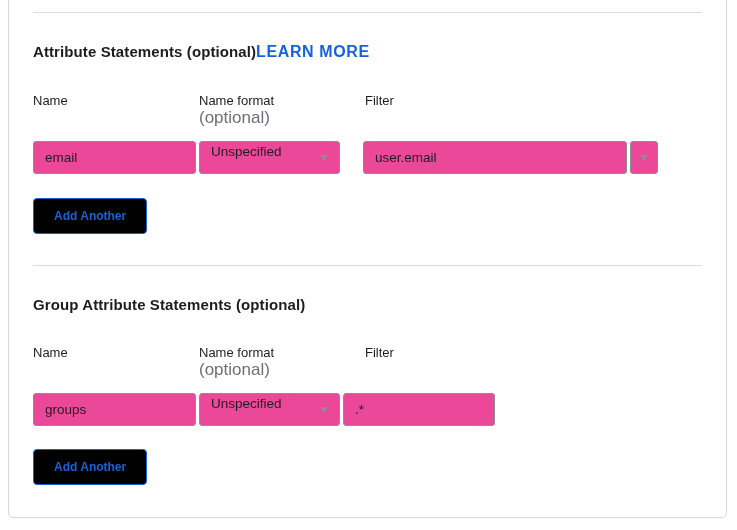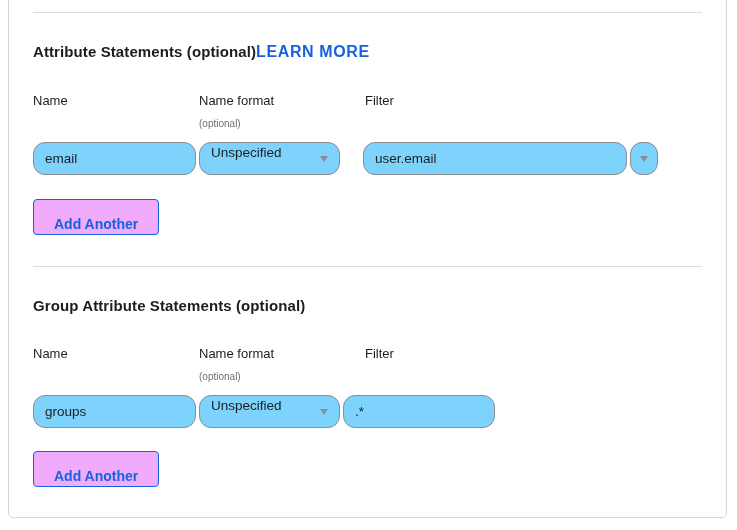--- a/index.html
+++ b/index.html
@@ -50,35 +50,34 @@
     display: grid;
     grid-template-columns: 166px 166px 1fr;
     margin-top: 32px;
   }
   .col-header {
     font-size: 13px;
     font-weight: 400;
     color: #1d1d21;
   }
   .col-note {
-    font-size: 10px;
+    font-size: 17px;
     font-weight: 400;
     color: #6e6e78;
-    margin-top: 10px;
   }
   .field-row {
     display: flex;
     align-items: stretch;
     margin-top: 13px;
     height: 33px;
   }
   .ctl {
     border: 1px solid #8c8c96;
-    border-radius: 12px;
-    background: #7dd3fc;
+    border-radius: 3px;
+    background: #ec4899;
     height: 33px;
     font-family: "Liberation Sans", sans-serif;
     font-size: 13.5px;
     color: #1d1d21;
   }
   input.ctl {
     padding: 0 11px;
     outline: none;
   }
   .select {
@@ -107,29 +106,29 @@
   .arrow-btn .caret { right: 9px; }
   .name-input  { width: 163px; flex: none; }
   .fmt-select  { width: 141px; flex: none; margin-left: 3px; }
   .value-input { width: 264px; flex: none; margin-left: 23px; }
   .val-arrow   { margin-left: 3px; }
   .regex-select{ width: 142px; flex: none; margin-left: 23px; }
   .regex-input { width: 152px; flex: none; margin-left: 3px; }
   .add-btn {
     display: inline-block;
     margin-top: 24px;
-    padding: 8px 20px;
+    padding: 0 20px;
     height: 36px;
     line-height: 33px;
-    background: #f0abfc;
+    background: #000000;
     border: 1.5px solid #1662dd;
     border-radius: 4px;
     color: #1662dd;
     font-family: "Liberation Sans", sans-serif;
-    font-size: 14px;
+    font-size: 12px;
     font-weight: 700;
     cursor: pointer;
   }
   .sec2-divider { margin-top: 31px; }
   .add-btn.second { margin-top: 23px; }
 </style>
 </head>
 <body>
 
 <div class="panel">

